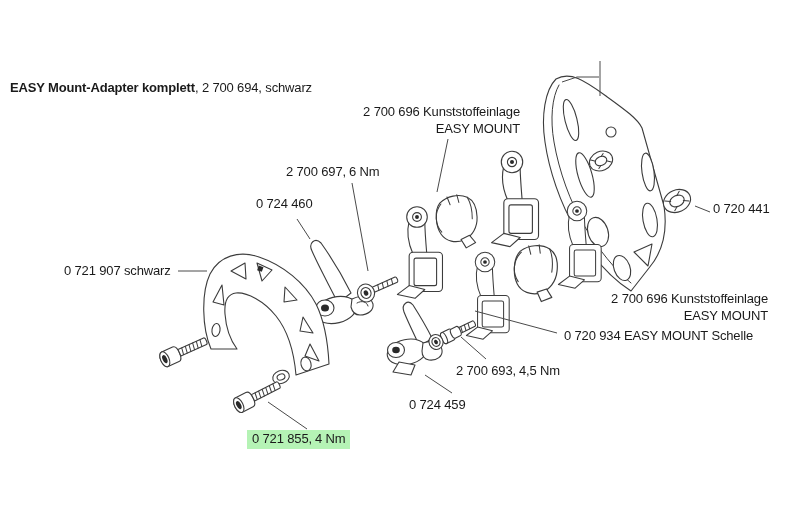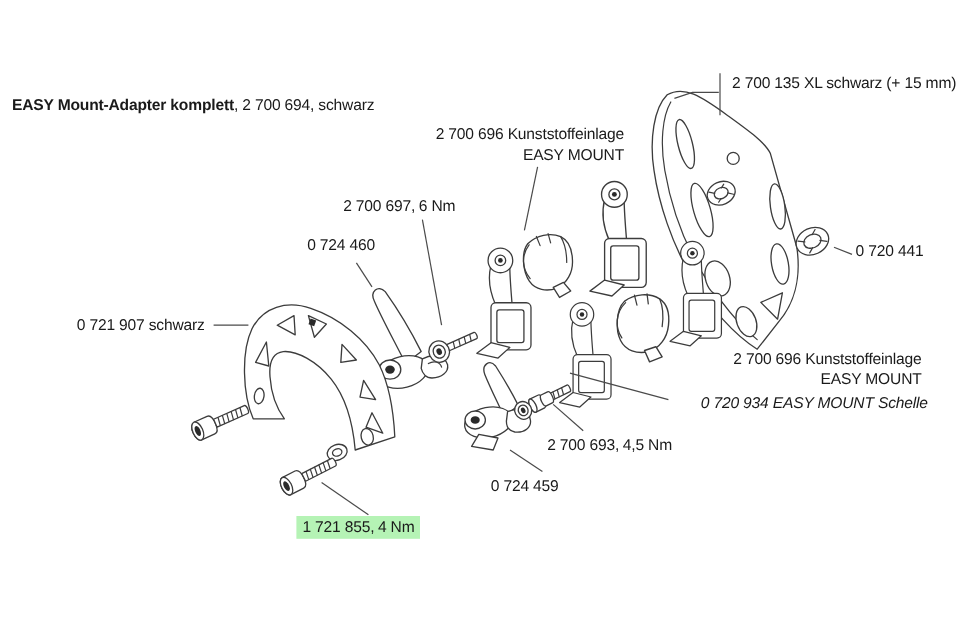--- a/index.html
+++ b/index.html
@@ -161,21 +161,20 @@
 <div class="label" style="left:10px;top:80px;">
   <span class="b">EASY Mount-Adapter komplett</span><span>, 2 700 694, schwarz</span>
 </div>
 
 <div class="label two center" style="left:356px;top:103px;width:164px;">
   <div>2 700 696 Kunststoffeinlage</div>
   <div>EASY MOUNT</div>
 </div>
 
 <div class="label two" style="left:610px;top:60px;line-height:18px;">
-  <div>2 700 135 XL schwarz (+ 15 mm)</div>
 </div>
 
 <div class="label" style="left:286px;top:164px;">
   <span>2 700 697,</span><span class="torque">6 Nm</span>
 </div>
 
 <div class="label" style="left:256px;top:196px;">
   <span>0 724 460</span>
 </div>
 
@@ -185,27 +184,27 @@
 
 <div class="label" style="left:713px;top:201px;">
   <span>0 720 441</span>
 </div>
 
 <div class="label two center" style="left:608px;top:290px;width:160px;">
   <div>2 700 696 Kunststoffeinlage</div>
   <div>EASY MOUNT</div>
 </div>
 
-<div class="label" style="left:584px;top:328px;font-style:italic;">
+<div class="label" style="left:564px;top:328px;">
   <span>0 720 934 EASY MOUNT Schelle</span>
 </div>
 
 <div class="label" style="left:456px;top:363px;">
   <span>2 700 693,</span><span class="torque">4,5 Nm</span>
 </div>
 
 <div class="label" style="left:409px;top:397px;">
   <span>0 724 459</span>
 </div>
 
 <div class="label hl" style="left:247px;top:430px;">
-  <span>1 721 855,</span><span class="torque">4 Nm</span>
+  <span>0 721 855,</span><span class="torque">4 Nm</span>
 </div>
 
 </body></html>

